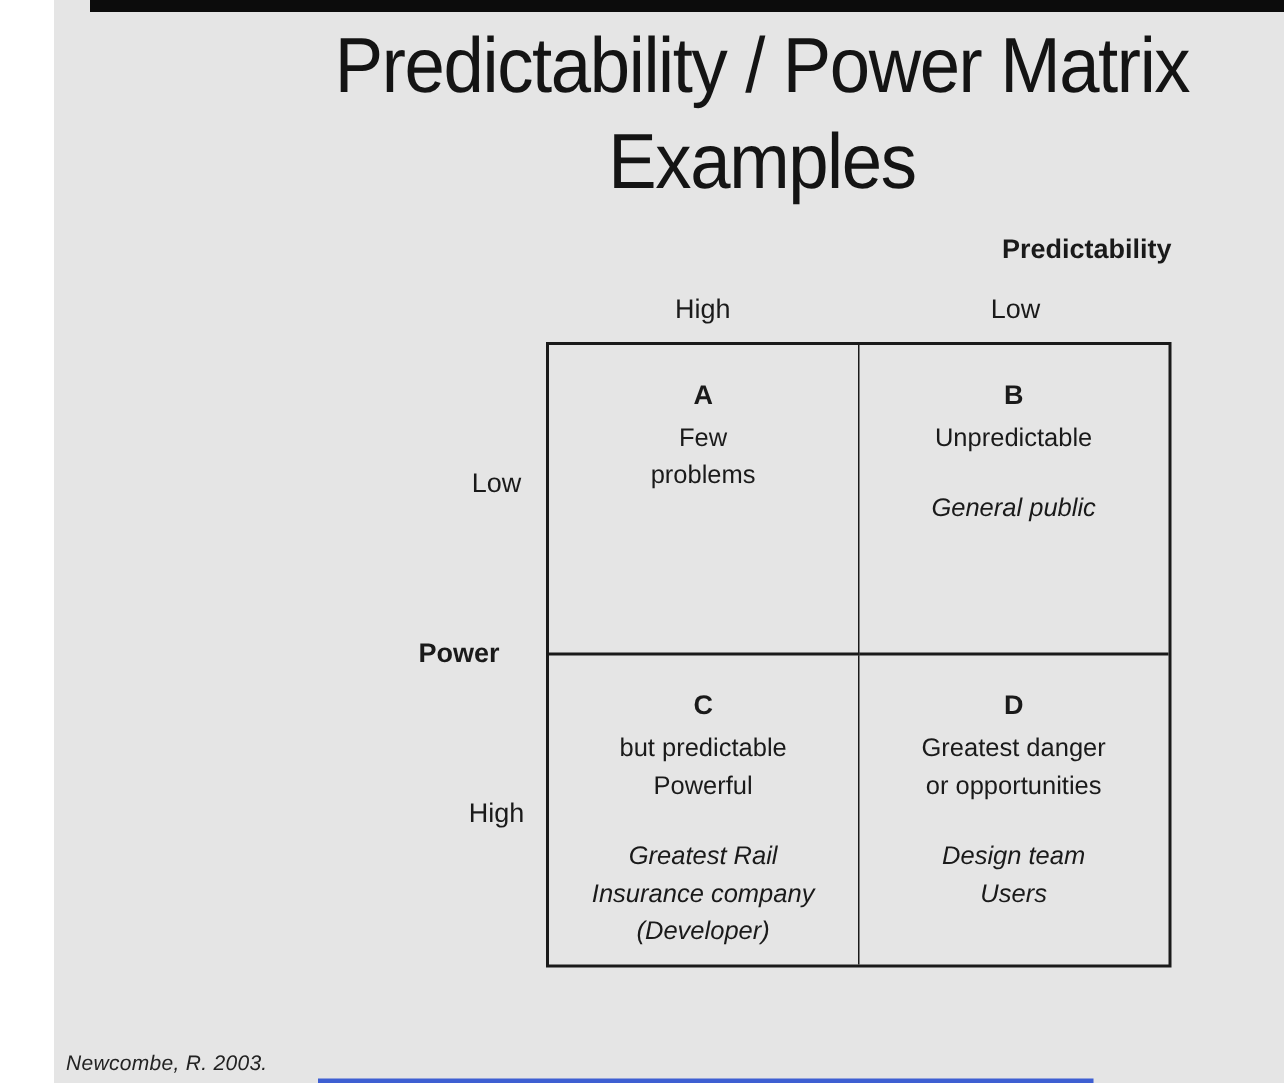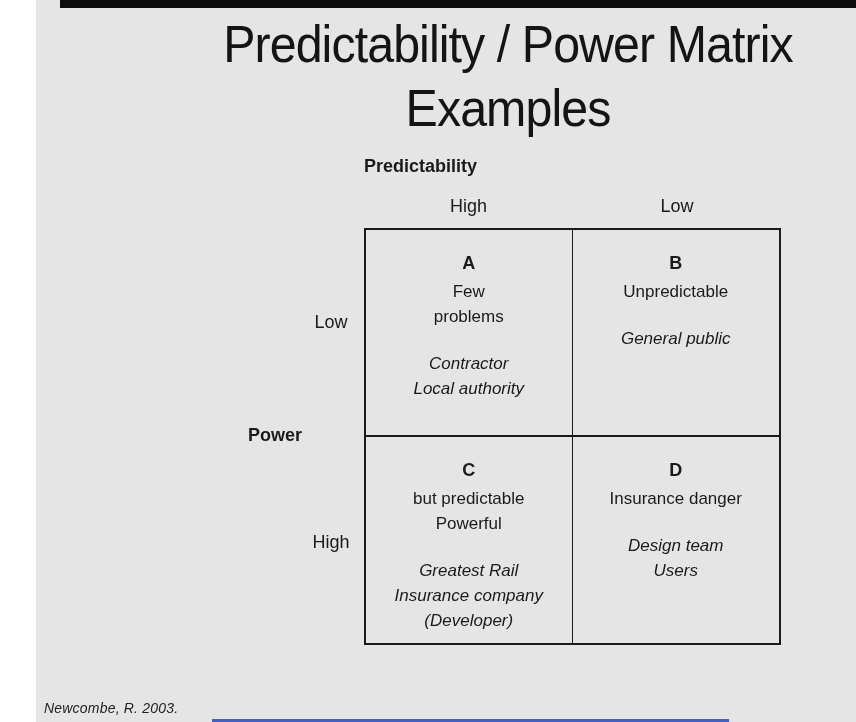--- a/index.html
+++ b/index.html
@@ -21,31 +21,31 @@
     text-align:center;
     font-size:52px; line-height:64px;
     letter-spacing:-1px;
     transform:scaleX(0.93);
     color:#141414;
     white-space:nowrap;
   }
   .title .line { display:block; }
   .pred-label {
     position:absolute; top:156px; left:328px; width:417px;
-    text-align:left; font-weight:bold; font-size:18px;
+    text-align:right; font-weight:bold; font-size:18px;
   }
   .col-header { position:absolute; top:196px; text-align:center; font-size:18px; }
   .col-header.high { left:328px; width:209px; }
   .col-header.low  { left:537px; width:208px; }
   .row-label { position:absolute; left:255px; width:80px; text-align:center; font-size:18px; }
   .row-label.low  { top:312px; }
   .row-label.high { top:532px; }
   .power-label {
     position:absolute; top:425px; left:212px; width:85px;
-    text-align:left; font-weight:bold; font-size:18px;
+    text-align:right; font-weight:bold; font-size:18px;
   }
   .matrix {
     position:absolute; left:328px; top:228px;
     width:413px; height:413px;
     border:2px solid #1a1a1a;
     display:grid;
     grid-template-columns:1fr 1fr;
     grid-template-rows:1fr 1fr;
     background:transparent;
   }
@@ -95,24 +95,20 @@
   <div class="row-label low">Low</div>
   <div class="power-label">Power</div>
   <div class="row-label high">High</div>
 
   <div class="matrix">
 
     <div class="cell q-a">
       <div class="letter">A</div>
       <div>Few</div>
       <div>problems</div>
-      <div class="examples">
-        <div>Contractor</div>
-        <div>Local authority</div>
-      </div>
     </div>
 
     <div class="cell q-b">
       <div class="letter">B</div>
       <div>Unpredictable</div>
       <div class="examples">
         <div>General public</div>
       </div>
     </div>
 
@@ -122,21 +118,22 @@
       <div>Powerful</div>
       <div class="examples">
         <div>Greatest Rail</div>
         <div>Insurance company</div>
         <div>(Developer)</div>
       </div>
     </div>
 
     <div class="cell q-d">
       <div class="letter">D</div>
-      <div>Insurance danger</div>
+      <div>Greatest danger</div>
+      <div>or opportunities</div>
       <div class="examples">
         <div>Design team</div>
         <div>Users</div>
       </div>
     </div>
 
   </div>
 
   <div class="watermark">W</div>
 

